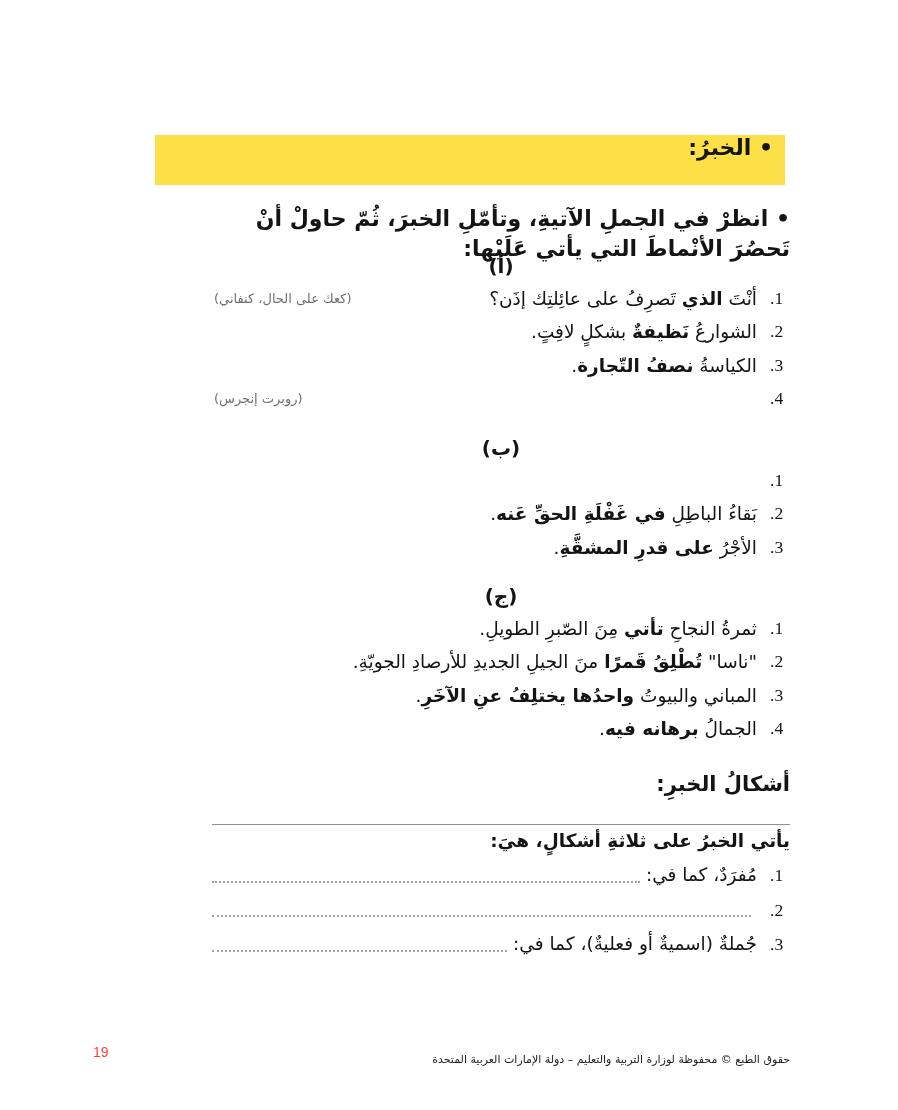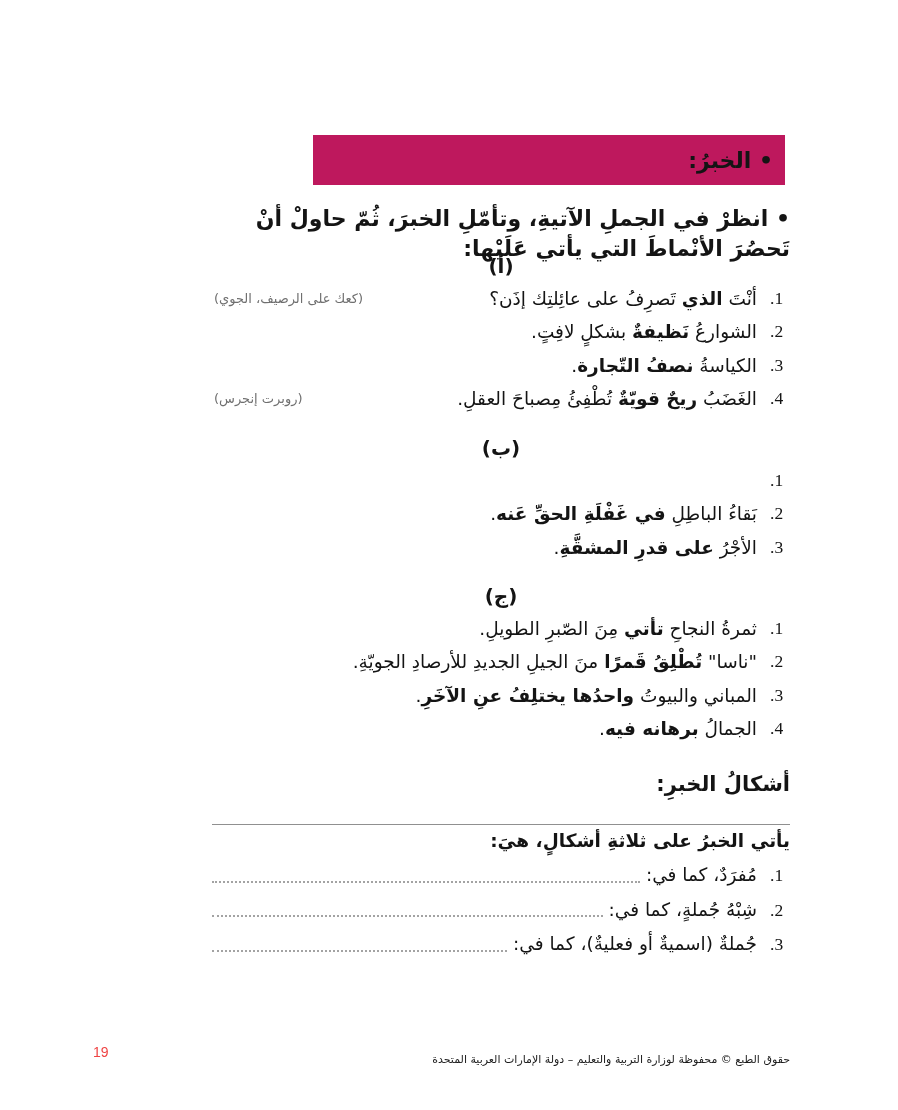--- a/index.html
+++ b/index.html
@@ -6,22 +6,22 @@
   html,body { width:898px; height:1110px; }
   body {
     background:#ffffff;
     font-family:"DejaVu Sans", sans-serif;
     color:#141414;
     position:relative;
     direction:rtl;
     overflow:hidden;
   }
   .graybox {
-    position:absolute; top:135px; right:113px; width:472px; height:50px;
-    background:#be185d; display:flex; align-items:center;
+    position:absolute; top:135px; right:113px; width:630px; height:50px;
+    background:#fde047; display:flex; 
   }
   .graybox .title { font-size:22px; font-weight:bold; padding-right:12px; }
   .intro {
     position:absolute; top:204px; right:108px; width:582px;
     font-size:22px; font-weight:bold; text-align:right; line-height:30px;
   }
   .group { position:absolute; right:108px; width:578px; }
   #gA { top:250px; } #gB { top:432px; } #gC { top:580px; }
   .group-label { text-align:center; font-size:20px; font-weight:bold; height:32px; line-height:32px; }
   .srow { position:relative; display:flex; line-height:33.4px; font-size:18.5px; }
@@ -67,33 +67,32 @@
 </header>
 
 <div class="intro">• انظرْ في الجملِ الآتيةِ، وتأمّلِ الخبرَ، ثُمّ حاولْ أنْ تَحصُرَ الأنْماطَ التي يأتي عَلَيْها:</div>
 
 <section class="group" id="gA">
   <div class="group-label">(أ)</div>
   <div>
       <div class="srow">
         <span class="num">1.</span>
         <span><span>أنْتَ </span><span class="bold">الذي</span><span> تَصرِفُ على عائِلتِك إذَن؟</span></span>
-        <span class="src">(كعك على الرصيف، الجوي)</span>
+        <span class="src">(كعك على الحال، كنفاني)</span>
       </div>
       <div class="srow">
         <span class="num">2.</span>
         <span><span>الشوارعُ </span><span class="bold">نَظيفةٌ</span><span> بشكلٍ لافِتٍ.</span></span>
       </div>
       <div class="srow">
         <span class="num">3.</span>
         <span><span>الكياسةُ </span><span class="bold">نصفُ التّجارة</span><span>.</span></span>
       </div>
       <div class="srow">
         <span class="num">4.</span>
-        <span><span>الغَضَبُ </span><span class="bold">ريحٌ قويّةٌ</span><span> تُطْفِئُ مِصباحَ العقلِ.</span></span>
         <span class="src">(روبرت إنجرس)</span>
       </div>
     </div>
 </section>
 
 <section class="group" id="gB">
   <div class="group-label">(ب)</div>
   <div>
       <div class="srow">
         <span class="num">1.</span>
@@ -136,21 +135,20 @@
 <div class="lead">يأتي الخبرُ على ثلاثةِ أشكالٍ، هيَ:</div>
 
 <div class="fill-list">
     <div class="frow">
       <span class="num">1.</span>
       <span>مُفرَدٌ، كما في:</span>
       <span class="dots"></span>
     </div>
     <div class="frow">
       <span class="num">2.</span>
-      <span>شِبْهُ جُملةٍ، كما في:</span>
       <span class="dots"></span>
     </div>
     <div class="frow">
       <span class="num">3.</span>
       <span>جُملةٌ (اسميةٌ أو فعليةٌ)، كما في:</span>
       <span class="dots"></span>
     </div>
   </div>
 
 <div class="pagenum">19</div>

